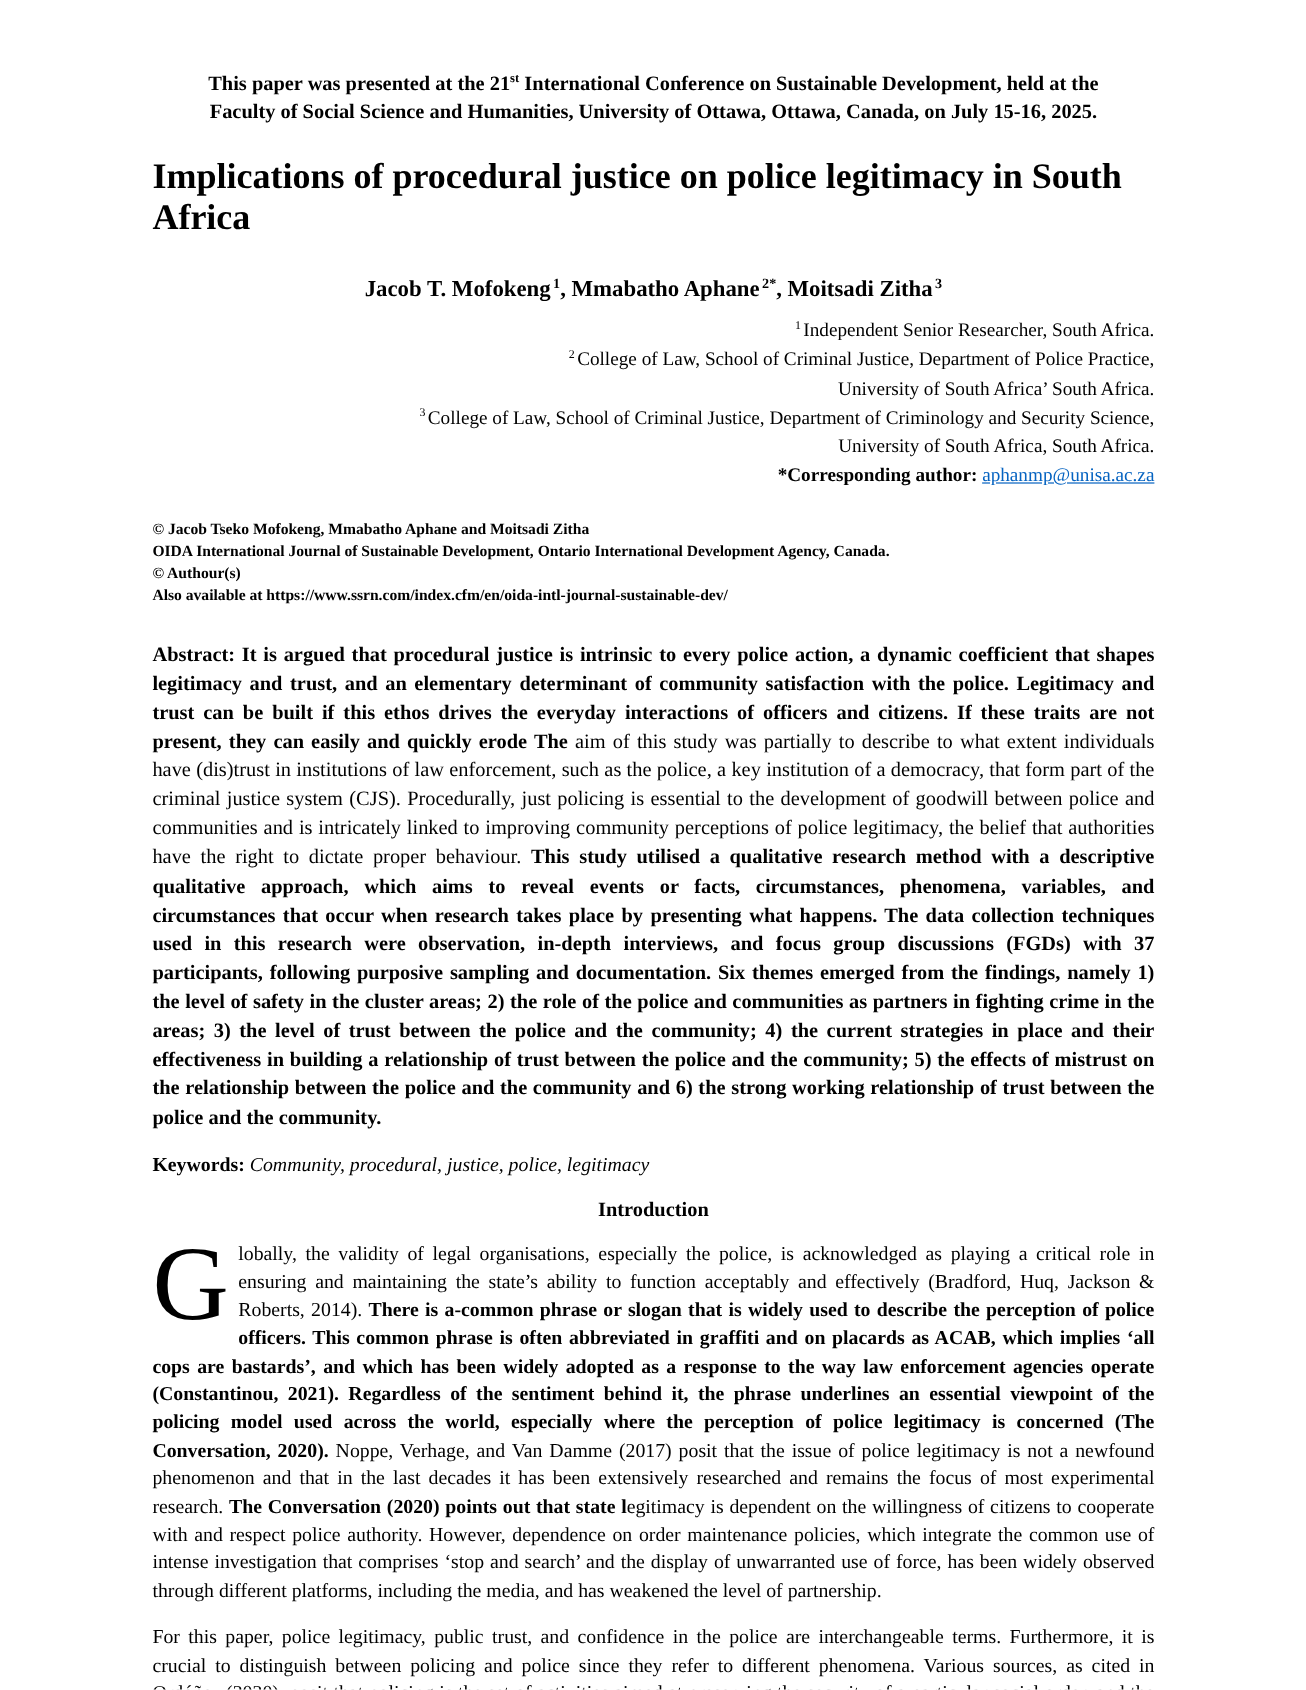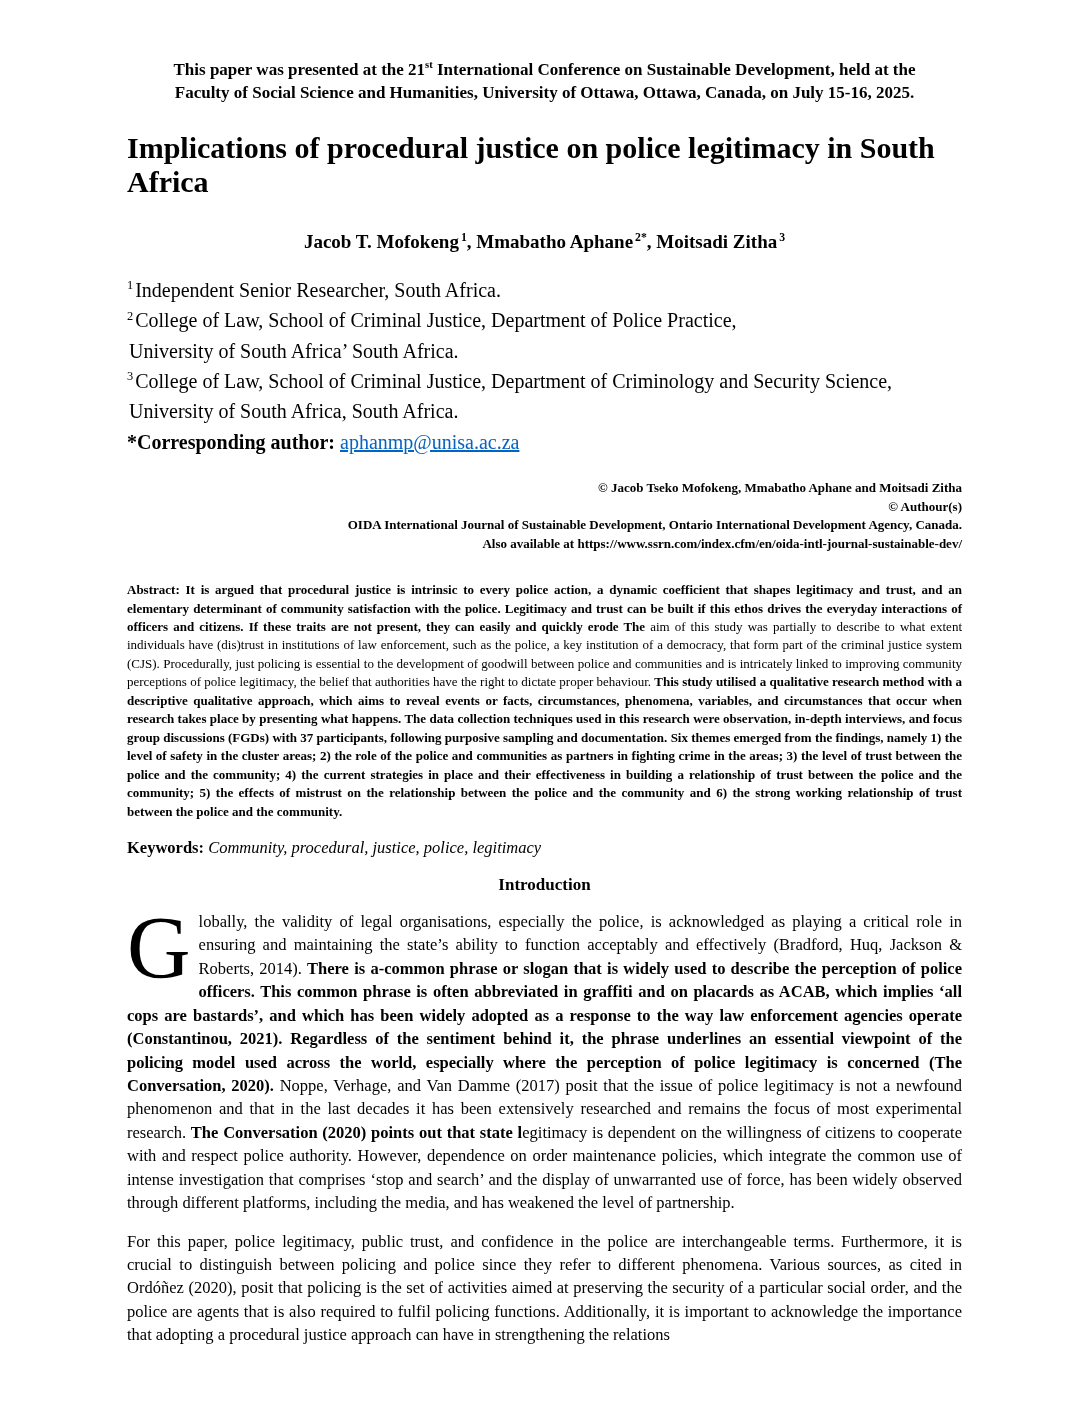--- a/index.html
+++ b/index.html
@@ -31,39 +31,39 @@
     font-weight: bold;
     line-height: 1.14;
     margin: 0 auto 30px auto;
     max-width: 880px;
   }
   .authors {
     text-align: center;
     font-size: 19px;
     font-weight: bold;
     line-height: 1.35;
-    margin-bottom: 20px;
+    margin-bottom: 9px;
   }
   .authors sup { margin-left: 2px; }
-  .affil-block { text-align: left; font-size: 20px; line-height: 1.52; }
+  .affil-block { text-align: right; font-size: 16px; line-height: 1.52; }
   .affil sup { margin-right: 2px; }
   .email {
     color: #0563C1;
     text-decoration: underline;
   }
   .copyright {
-    text-align: right;
+    text-align: left;
     font-size: 13px;
     font-weight: 600;
     line-height: 1.42;
     margin-top: 22px;
   }
   .abstract {
     margin-top: 28px;
-    font-size: 13px;
+    font-size: 17px;
     line-height: 1.42;
     text-align: justify;
   }
   .b { font-weight: bold; }
   .i { font-style: italic; }
   .keywords {
     margin-top: 15px;
     font-size: 16.5px;
     line-height: 1.4;
     text-align: left;
@@ -103,22 +103,22 @@
     <div class="affil"><sup>1</sup><span>Independent Senior Researcher, South Africa.</span></div>
     <div class="affil"><sup>2</sup><span>College of Law, School of Criminal Justice, Department of Police Practice,</span></div>
     <div class="affil"><sup></sup><span>University of South Africa’ South Africa.</span></div>
     <div class="affil"><sup>3</sup><span>College of Law, School of Criminal Justice, Department of Criminology and Security Science,</span></div>
     <div class="affil"><sup></sup><span>University of South Africa, South Africa.</span></div>
     <div class="affil"><span class="b">*Corresponding author: </span><a href="#" class="email">aphanmp@unisa.ac.za</a></div>
   </div>
 
   <div class="copyright">
     <div>© Jacob Tseko Mofokeng, Mmabatho Aphane and Moitsadi Zitha</div>
+    <div>OIDA International Journal of Sustainable Development, Ontario International Development Agency, Canada.</div>
     <div>© Authour(s)</div>
-    <div>OIDA International Journal of Sustainable Development, Ontario International Development Agency, Canada.</div>
     <div>Also available at https://www.ssrn.com/index.cfm/en/oida-intl-journal-sustainable-dev/</div>
   </div>
 
   <p class="abstract"><span class="b">Abstract:</span><span class="b"> It is argued that procedural justice is intrinsic to every police action, a dynamic coefficient that shapes legitimacy and trust, and an elementary determinant of community satisfaction with the police. Legitimacy and trust can be built if this ethos drives the everyday interactions of officers and citizens. If these traits are not present, they can easily and quickly erode The </span><span>aim of this study was partially to describe to what extent individuals have (dis)trust in institutions of law enforcement, such as the police, a key institution of a democracy, that form part of the criminal justice system (CJS). Procedurally, just policing is essential to the development of goodwill between police and communities and is intricately linked to improving community perceptions of police legitimacy, the belief that authorities have the right to dictate proper behaviour. </span><span class="b">This study utilised a qualitative research method with a descriptive qualitative approach, which aims to reveal events or facts, circumstances, phenomena, variables, and circumstances that occur when research takes place by presenting what happens. The data collection techniques used in this research were observation, in-depth interviews, and focus group discussions (FGDs) with 37 participants, following purposive sampling and documentation. Six themes emerged from the findings, namely 1) the level of safety in the cluster areas; 2) the role of the police and communities as partners in fighting crime in the areas; 3) the level of trust between the police and the community; 4) the current strategies in place and their effectiveness in building a relationship of trust between the police and the community; 5) the effects of mistrust on the relationship between the police and the community and 6) the strong working relationship of trust between the police and the community.</span></p>
 
   <p class="keywords"><span class="b">Keywords:</span><span class="i"> Community, procedural, justice, police, legitimacy</span></p>
 
   <h2 class="section-heading">Introduction</h2>
 
   <p class="body-p"><span class="dropcap">G</span><span>lobally, the validity of legal organisations, especially the police, is acknowledged as playing a critical role in ensuring and maintaining the state’s ability to function acceptably and effectively (Bradford, Huq, Jackson &amp; Roberts, 2014). </span><span class="b">There is a-common phrase or slogan that is widely used to describe the perception of police officers. This common phrase is often abbreviated in graffiti and on placards as ACAB, which implies ‘all cops are bastards’, and which has been widely adopted as a response to the way law enforcement agencies operate (Constantinou, 2021). Regardless of the sentiment behind it, the phrase underlines an essential viewpoint of the policing model used across the world, especially where the perception of police legitimacy is concerned (The Conversation, 2020). </span><span>Noppe, Verhage, and Van Damme (2017) posit that the issue of police legitimacy is not a newfound phenomenon and that in the last decades it has been extensively researched and remains the focus of most experimental research. </span><span class="b">The Conversation (2020) points out that state l</span><span>egitimacy is dependent on the willingness of citizens to cooperate with and respect police authority. However, dependence on order maintenance policies, which integrate the common use of intense investigation that comprises ‘stop and search’ and the display of unwarranted use of force, has been widely observed through different platforms, including the media, and has weakened the level of partnership.</span></p>

